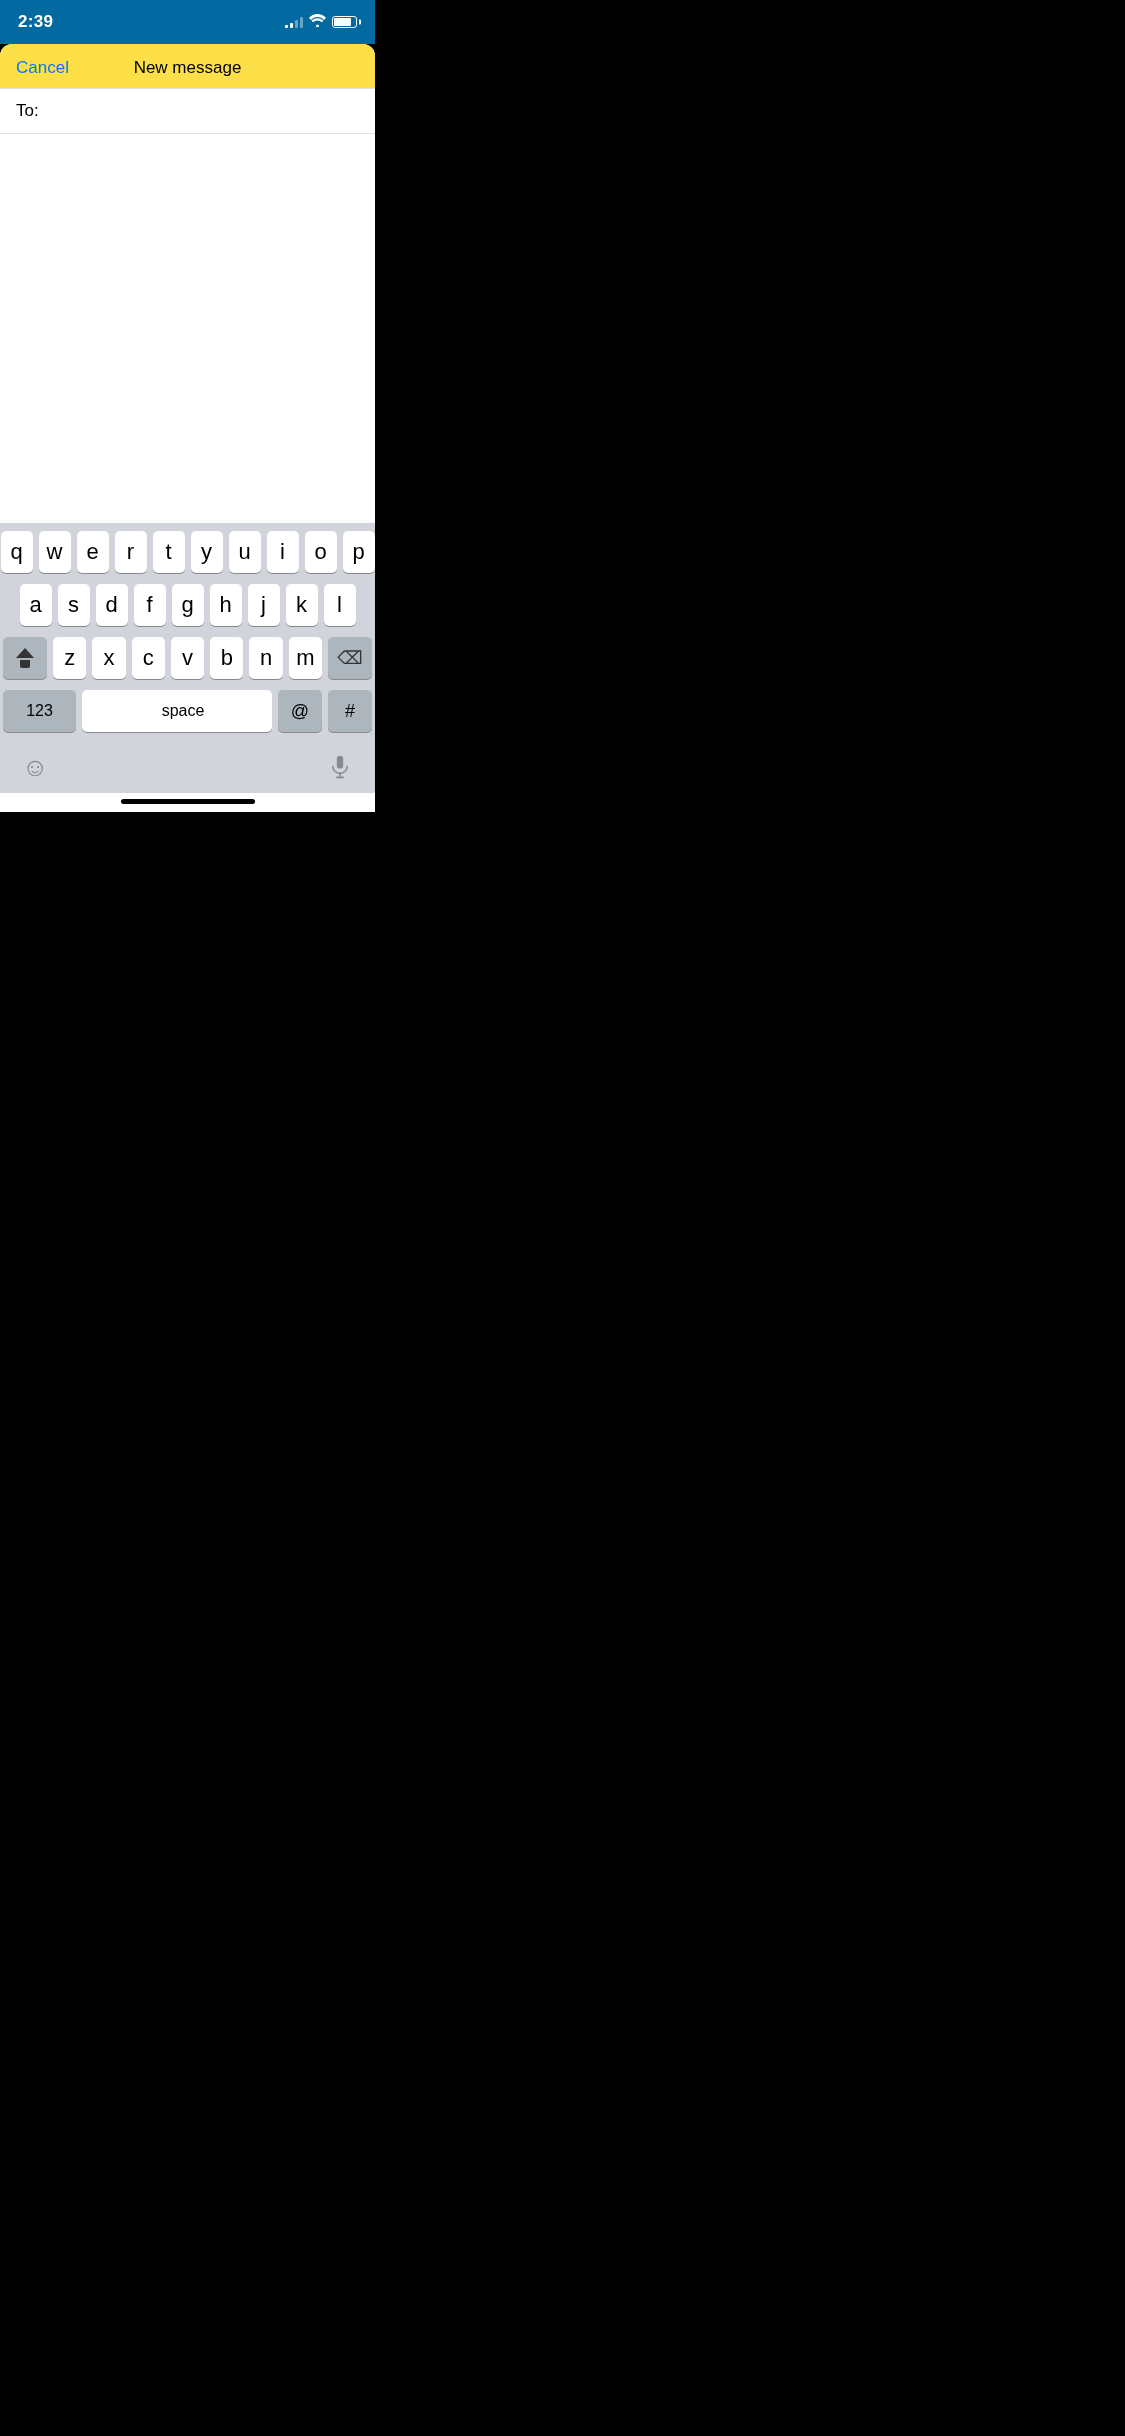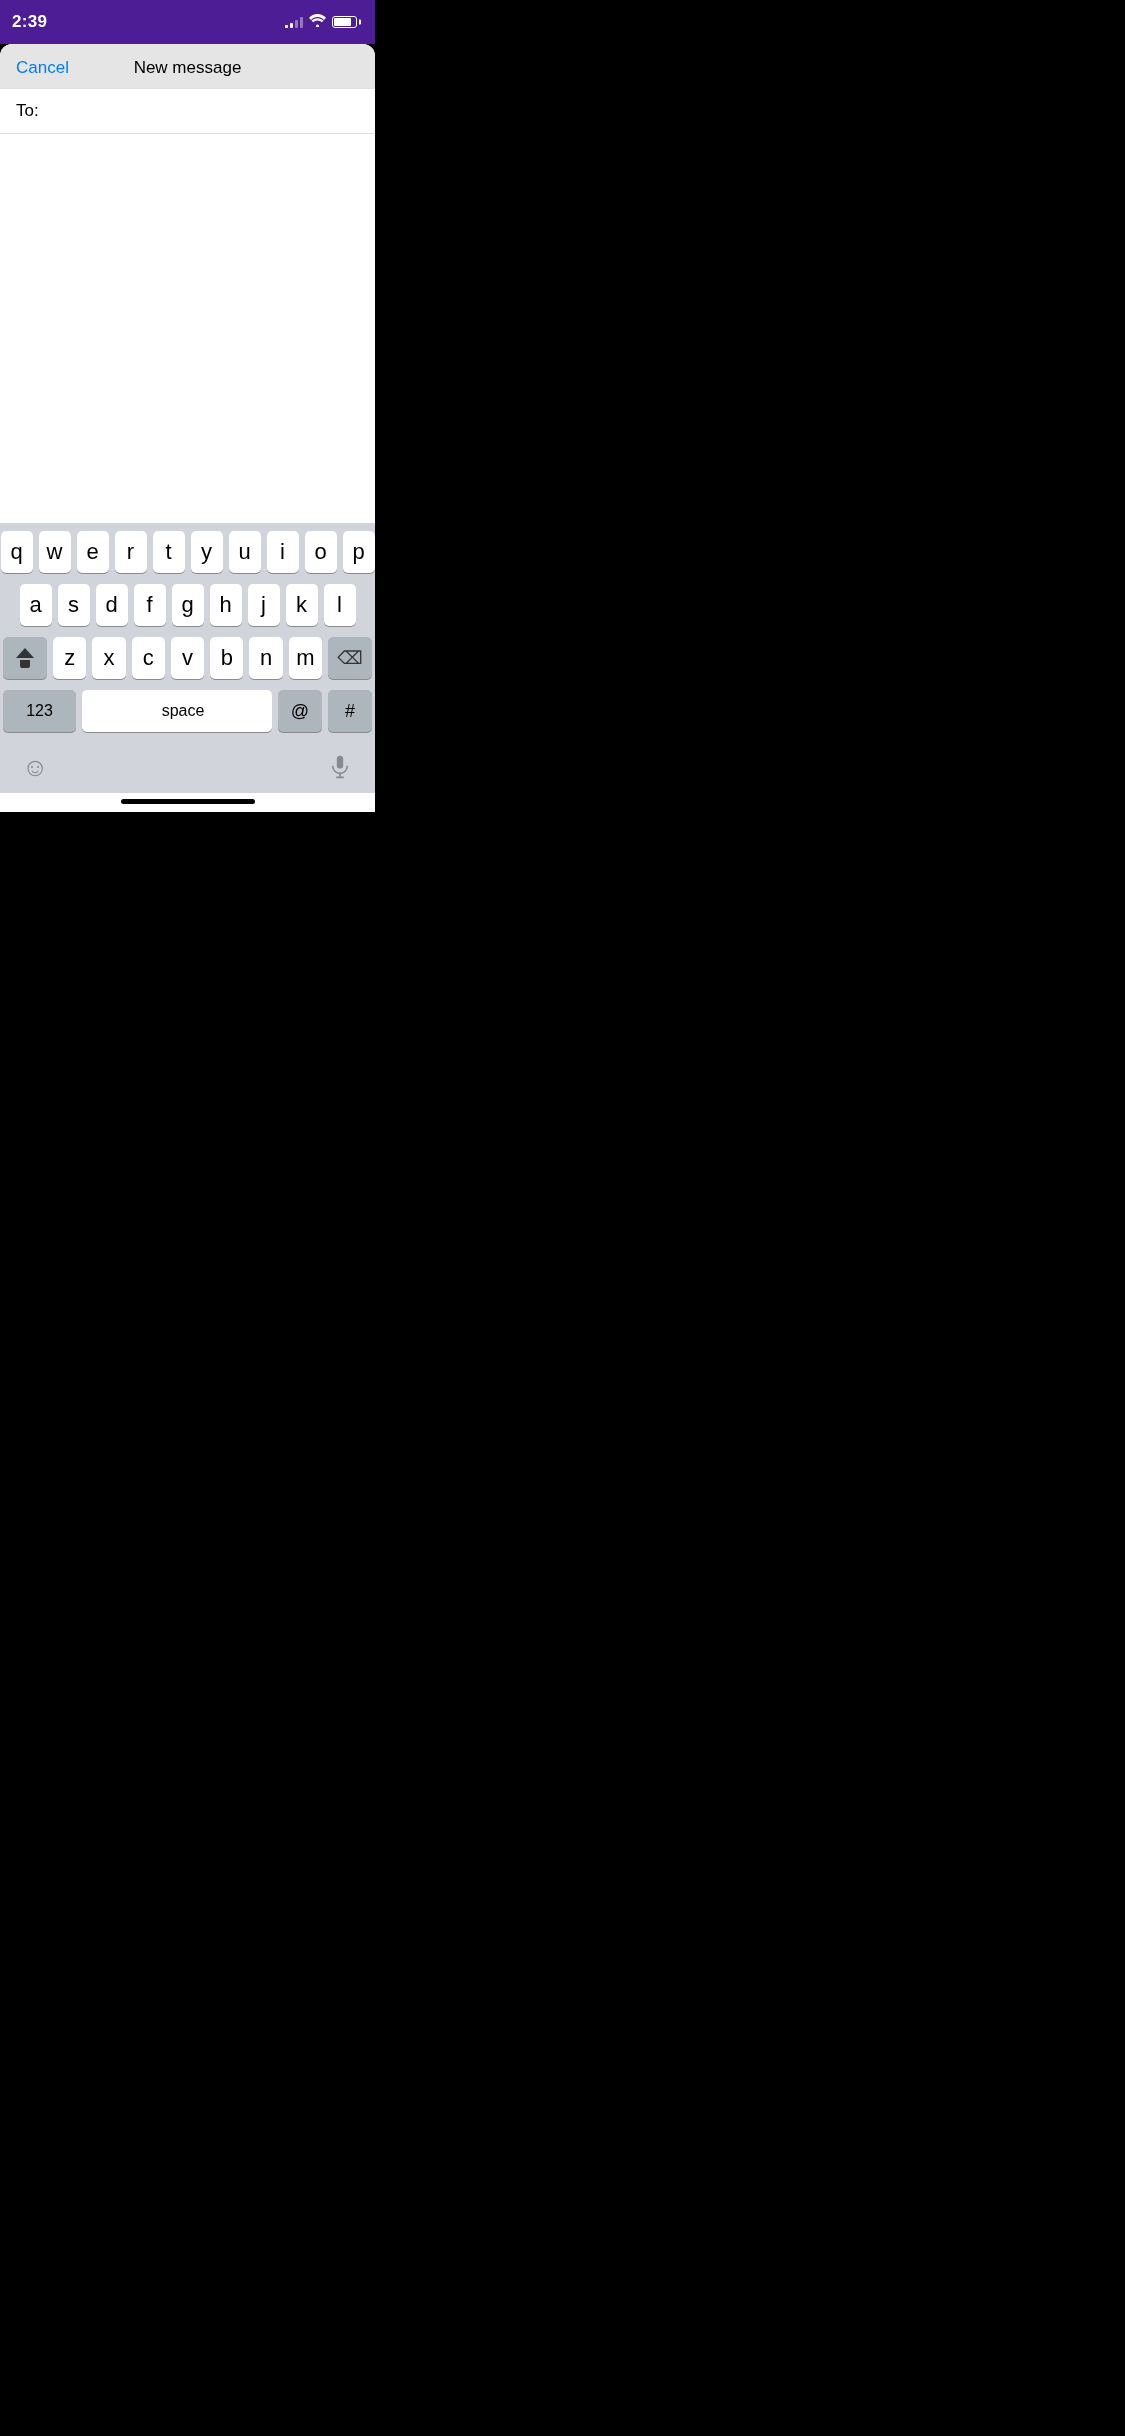--- a/index.html
+++ b/index.html
@@ -9,26 +9,26 @@
       width: 375px;
       height: 812px;
       background: #000;
       font-family: -apple-system, 'SF Pro Text', 'Helvetica Neue', sans-serif;
       overflow: hidden;
       position: relative;
     }
 
     
     .status-bar {
-      background: #4c1d95;
+      background: #0369a1;
       height: 44px;
       display: flex;
       align-items: center;
       justify-content: space-between;
-      padding: 0 18px 0 12px;
+      padding: 0 18px 0 18px;
     }
     .status-time {
       color: #fff;
       font-size: 17px;
       font-weight: 600;
       letter-spacing: 0.3px;
     }
     .status-icons {
       display: flex;
       align-items: center;
@@ -92,21 +92,21 @@
       overflow: hidden;
     }
 
     
     .nav-bar {
       display: flex;
       align-items: center;
       justify-content: center;
       padding: 14px 16px 10px;
       position: relative;
-      background: #e5e5e5;
+      background: #fde047;
     }
     .nav-cancel {
       position: absolute;
       left: 16px;
       color: #007AFF;
       font-size: 17px;
       font-weight: 400;
       background: none;
       border: none;
       cursor: pointer;

